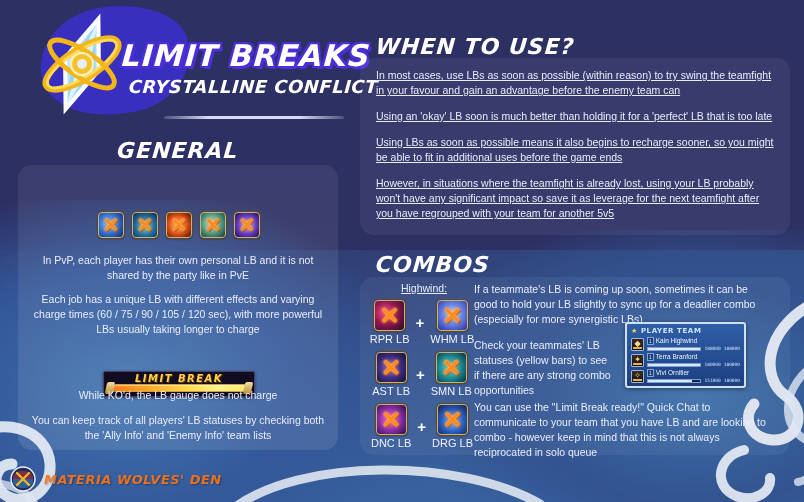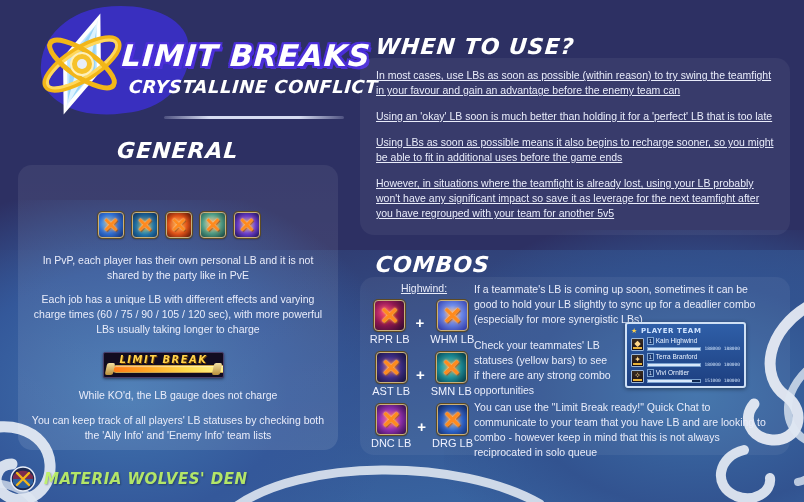--- a/index.html
+++ b/index.html
@@ -153,22 +153,22 @@
   .art-dnc { background: radial-gradient(circle at 45% 50%, #ff6fe0 0%, #8b2fae 50%, #2d0b40 100%); }
   .art-drg { background: radial-gradient(circle at 50% 55%, #7fc4ff 0%, #2a5fc4 50%, #10204f 100%); }
   .art-a { background: radial-gradient(circle at 40% 45%, #7fd6ff 0%, #2f6fd4 50%, #122a6a 100%); }
   .art-b { background: radial-gradient(circle at 50% 55%, #7de7c0 0%, #1f73a8 50%, #0d2a55 100%); }
   .art-c { background: radial-gradient(circle at 45% 50%, #ffd27a 0%, #e0531a 50%, #4d1106 100%); }
   .art-d { background: radial-gradient(circle at 45% 45%, #d8f7e6 0%, #4f9f88 50%, #143a35 100%); }
   .art-e { background: radial-gradient(circle at 50% 50%, #b6e1ff 0%, #6b3fd0 50%, #1a1050 100%); }
 
   
   .lb-gauge {
-    position: absolute; left: 103px; top: 352px;
-    width: 121px; height: 26px;
+    position: absolute; left: 103px; top: 371px;
+    width: 152px; height: 26px;
     background: #120c20;
     border: 1px solid #4a3f6b;
     border-radius: 2px;
     box-shadow: 0 1px 3px rgba(0,0,0,.5);
     overflow: hidden;
   }
   .lb-gauge-label {
     position: absolute; left: 0; top: 1px; width: 100%;
     text-align: center;
     font-family: "DejaVu Sans", sans-serif;
@@ -263,23 +263,23 @@
   .hpnum {
     font-family: "DejaVu Sans Mono", monospace;
     font-size: 4.5px; color: #cfe2fa; line-height: 5px; white-space: nowrap;
   }
 
   
   .footer { position: absolute; left: 10px; top: 466px; display: flex; align-items: center; gap: 8px; }
   .footer-logo { width: 26px; height: 26px; }
   .footer-txt {
     font-family: "DejaVu Sans", sans-serif;
-    font-size: 15px; font-weight: 700; font-style: italic;
+    font-size: 13px; font-weight: 700; font-style: italic;
     letter-spacing: .5px;
-    color: #bef264;
+    color: #f97316;
     opacity: .92;
     text-shadow: 1px 1px 2px rgba(0,0,0,.35);
   }
 </style>
 </head>
 <body>
 
 <div id="page">
 
   <div class="bg-lower"></div>

